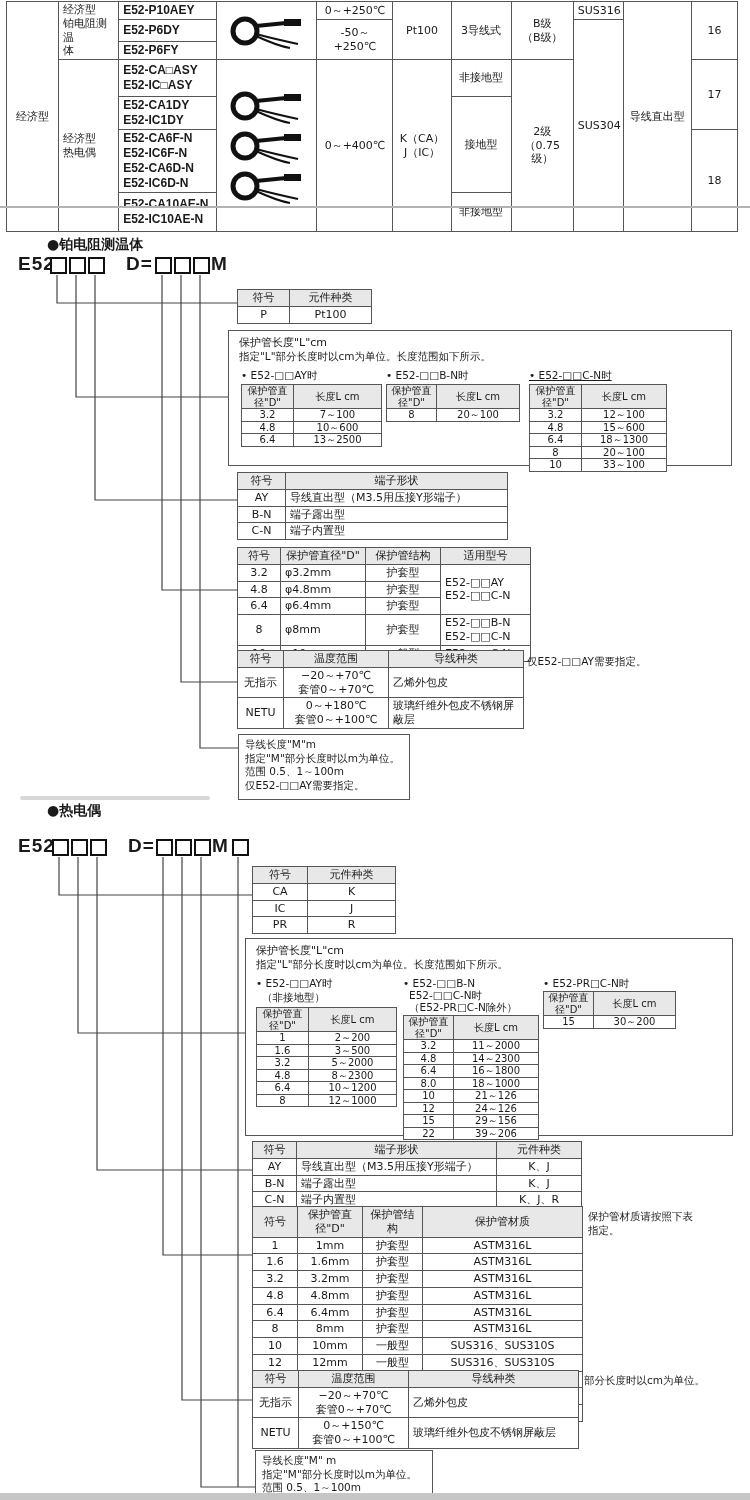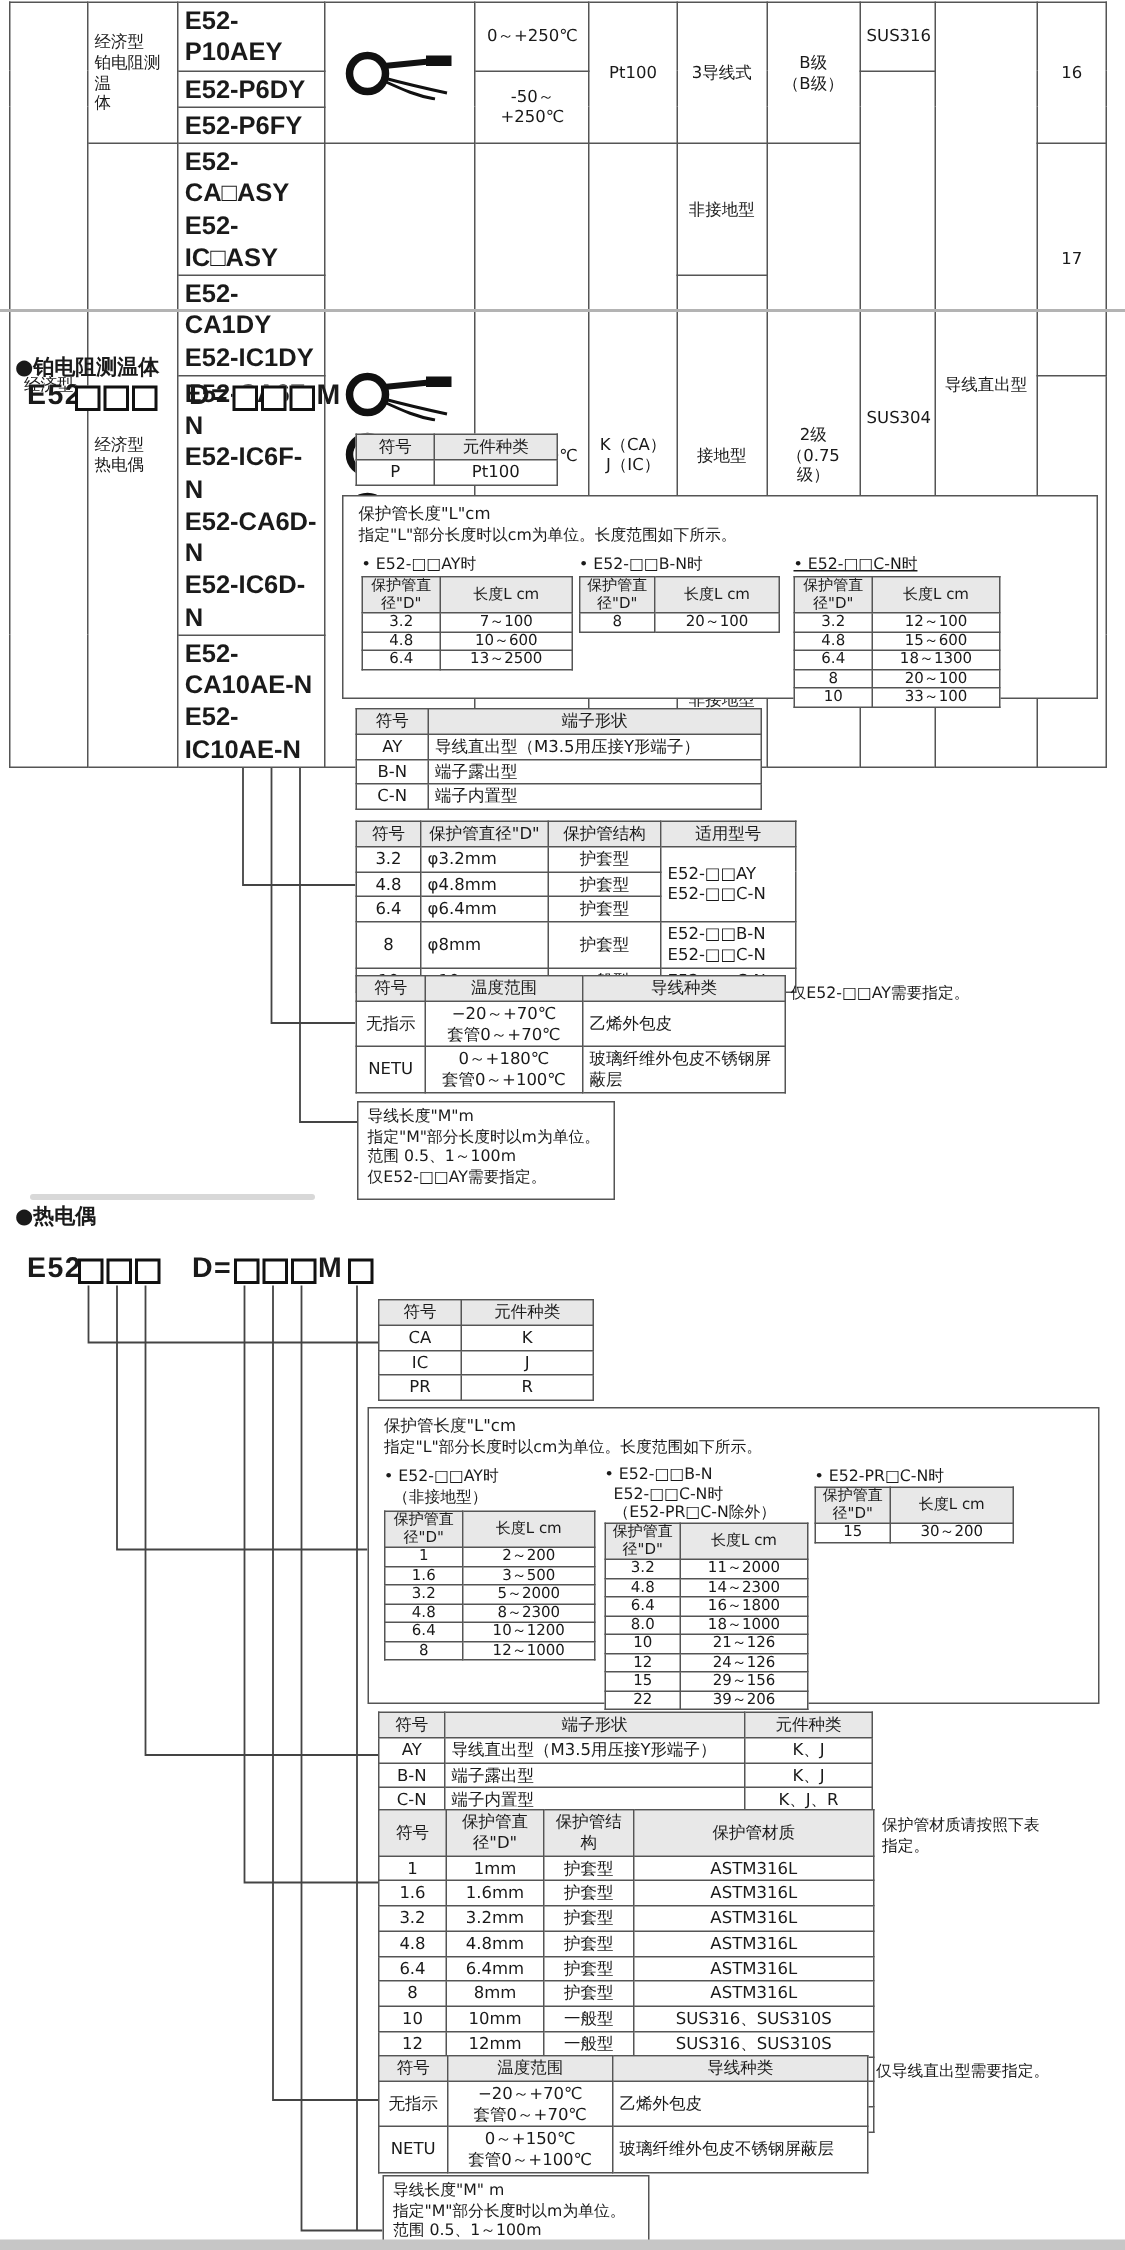--- a/index.html
+++ b/index.html
@@ -3,28 +3,28 @@
 <meta charset="utf-8">
 <style>
   html,body{margin:0;padding:0;background:#fff;}
   #page{position:relative;width:750px;height:1500px;background:#ffffff;overflow:hidden;
         font-family:"DejaVu Sans",sans-serif;color:#1a1a1a;}
   table{border-collapse:collapse;background:#fff;table-layout:fixed;}
   td{border:1px solid #555;padding:1px 4px;font-size:11px;text-align:center;
      white-space:pre-line;line-height:1.25;overflow:hidden;}
   .h{background:#e8e8e8;font-weight:normal;}
   .l{text-align:left;}
-  .b{font-weight:bold;font-family:"Liberation Sans","DejaVu Sans",sans-serif;font-size:17px;}
+  .b{font-weight:bold;font-family:"Liberation Sans","DejaVu Sans",sans-serif;font-size:12px;}
   .sm td{font-size:10px;padding:0 3px;line-height:1.15;}
   .tbl{position:absolute;z-index:2;}
   .box{position:absolute;border:1px solid #555;background:#fff;z-index:2;}
   .boxtitle{position:absolute;font-size:11px;left:10px;}
   .cap{position:absolute;font-size:10.5px;white-space:nowrap;}
   .note{position:absolute;font-size:10.5px;white-space:pre-line;z-index:3;}
-  .sec{position:absolute;font-weight:bold;font-size:14px;z-index:3;}
+  .sec{position:absolute;font-weight:bold;font-size:14px;z-index:3;margin-left:37px;}
   .code{position:absolute;font-weight:bold;font-size:19px;letter-spacing:1px;z-index:3;
         font-family:"Liberation Sans","DejaVu Sans",sans-serif;}
   .cbox{position:absolute;width:13px;height:13px;border:2px solid #111;background:#fff;z-index:3;}
   #connectors{position:absolute;left:0;top:0;z-index:1;pointer-events:none;}
   #top-table td{vertical-align:middle;}
   #top-table tr:nth-child(1){height:16px;}
   #top-table tr:nth-child(2){height:15px;}
   #top-table tr:nth-child(3){height:15px;}
   #top-table tr:nth-child(4){height:37px;}
   #top-table tr:nth-child(5){height:27px;}
@@ -661,21 +661,21 @@
           <td class="l">乙烯外包皮</td>
         </tr>
         <tr>
           <td>NETU</td>
           <td>0～+150℃
 套管0～+100℃</td>
           <td class="l">玻璃纤维外包皮不锈钢屏蔽层</td>
         </tr>
       </tbody>
   </table>
-  <div class="note" style="left:584px;top:1374px;">仅导线直出型需要指定。</div>
+  <div class="note" style="left:584px;top:1374px;">部分长度时以cm为单位。</div>
 
   <div class="box" style="left:255px;top:1450px;width:164px;height:56px;padding:3px 6px;font-size:10.5px;line-height:1.3;">
     <div>导线长度"M" m</div>
     <div>指定"M"部分长度时以m为单位。</div>
     <div>范围 0.5、1～100m</div>
     <div>仅E52-□□AY需要指定。</div>
   </div>
 
   <div class="grey-line" style="left:0;top:1493px;width:750px;height:7px;background:#c6c6c6;"></div>
 </div>

